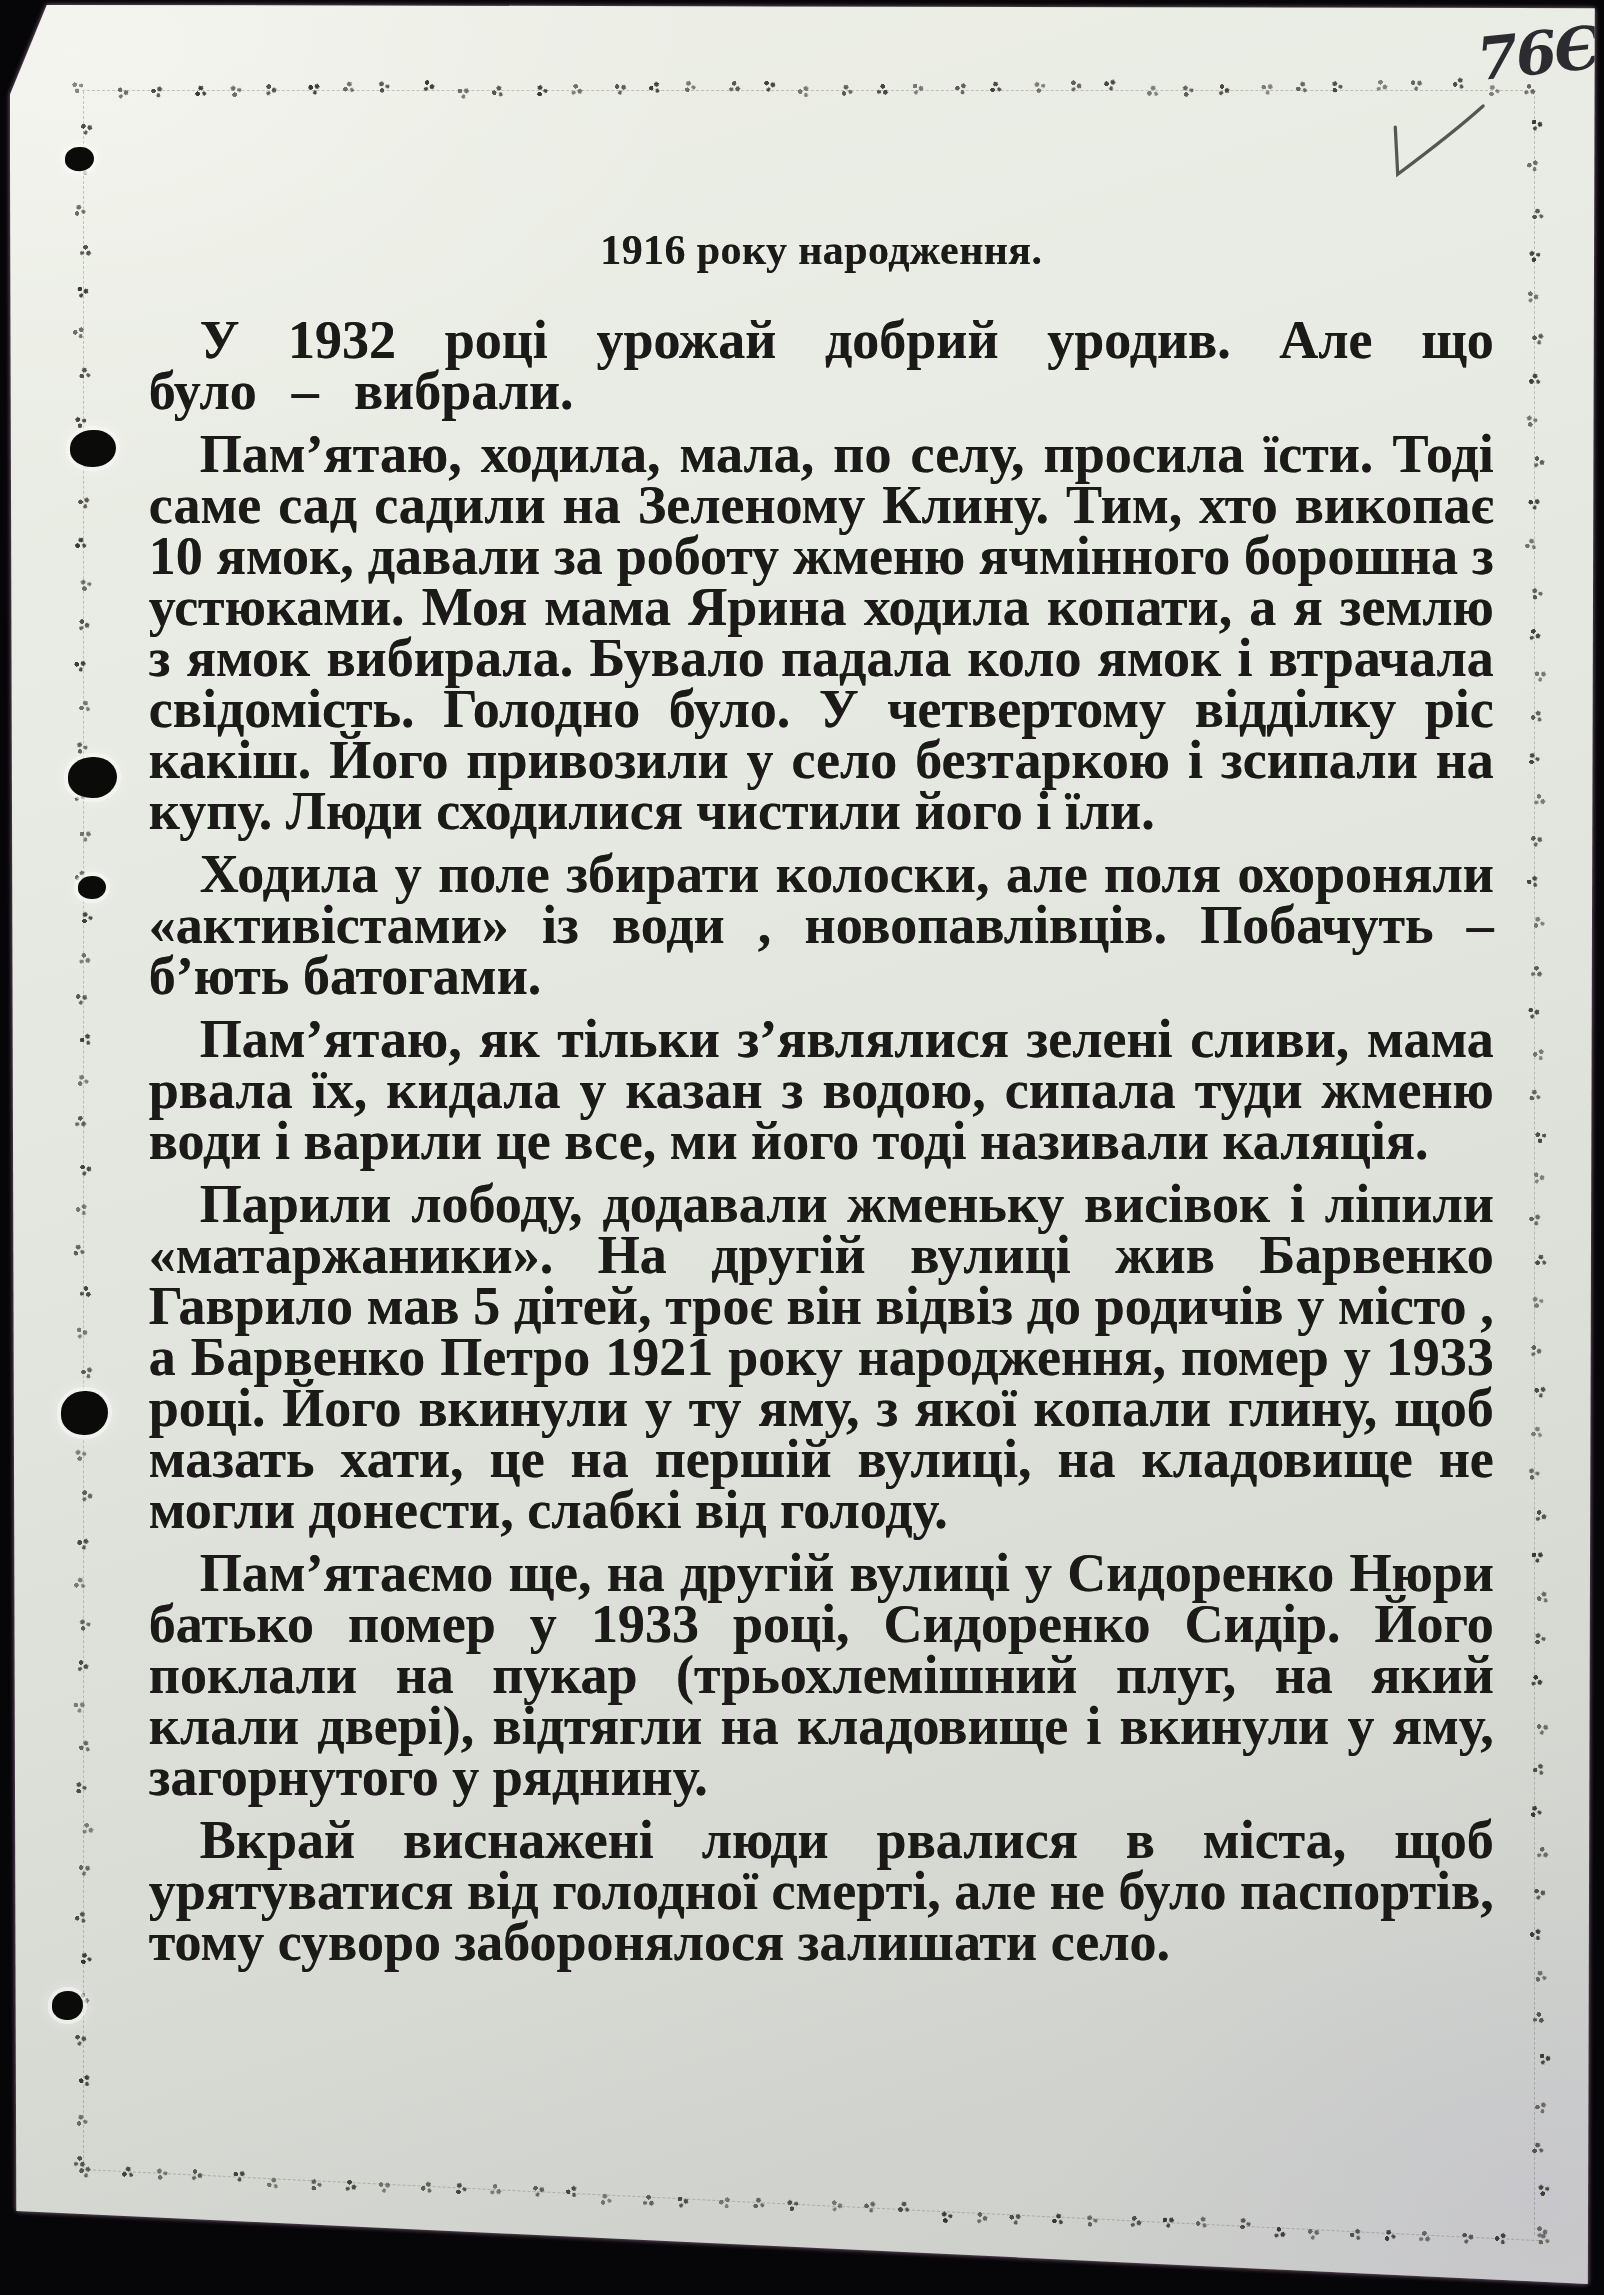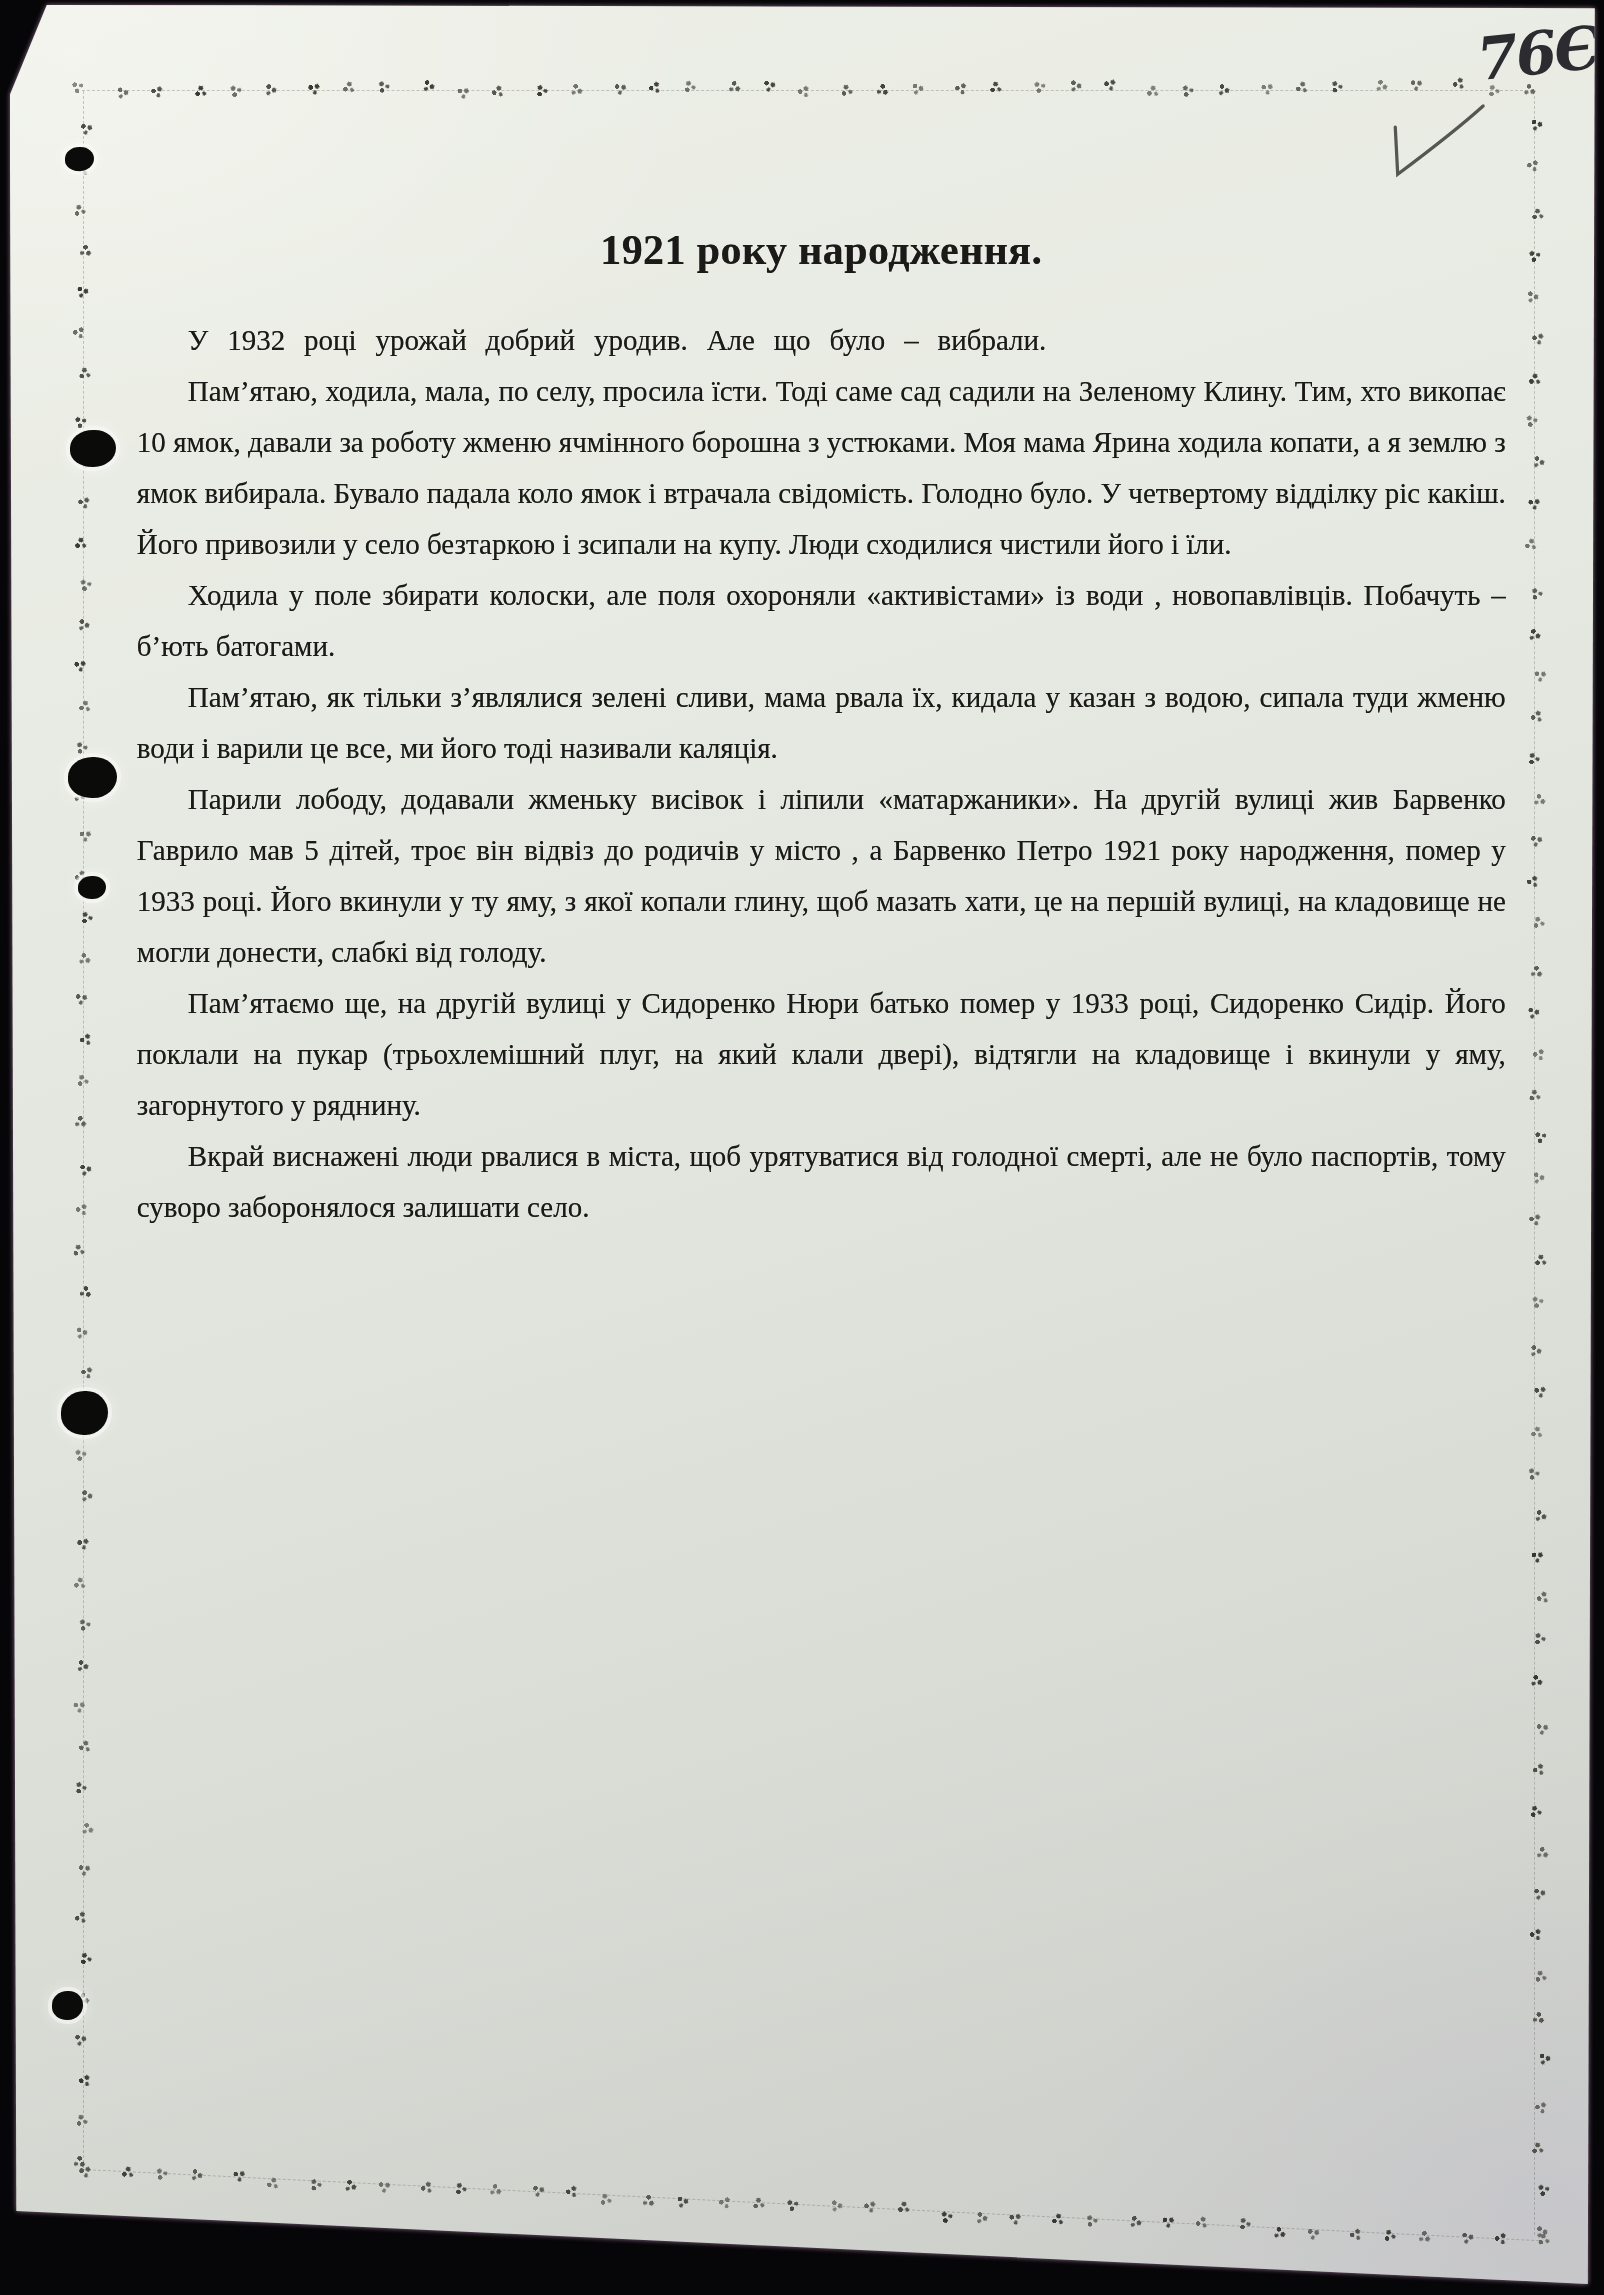--- a/index.html
+++ b/index.html
@@ -53,21 +53,21 @@
   .content{
     position:absolute;left:127px;top:163px;width:1369px;
     color:#1b1a18;
     text-shadow:0 0 0.5px rgba(27,26,24,0.65);
   }
   .doc-title{
     text-align:center;font-weight:bold;font-size:42px;line-height:55px;
     letter-spacing:0.4px;margin:0 0 37px 0;
   }
   .content p{
-    margin:0;font-weight:normal;font-size:29px;line-height:51px;
+    margin:12px;font-weight:bold;font-size:54px;line-height:51px;
     text-align:justify;text-indent:51px;letter-spacing:0px;
   }
   .content p.stretch{word-spacing:0.40em;}
 </style>
 </head>
 <body>
 
 <div class="paper-wrap">
   <div class="paper">
 
@@ -266,21 +266,21 @@
     <div class="hole" style="left:42px;top:1986px;width:31px;height:29px;"></div>
 
     <div class="hand-number">76Є</div>
     <svg class="checkmark" viewBox="0 0 150 120">
       <path d="M20 38 L23 96 C 55 72, 95 42, 128 12" fill="none" stroke="#3c3c38" stroke-width="4" stroke-linecap="round" opacity="0.85"></path>
     </svg>
 
     <div class="content">
       <h1 class="doc-title">
         <br>
-        <span>1921 року народження.</span>
+        <span>1916 року народження.</span>
       </h1>
       <p class="stretch">У 1932 році урожай добрий уродив. Але що було – вибрали.</p>
       <p>Пам’ятаю, ходила, мала, по селу, просила їсти. Тоді саме сад садили на Зеленому Клину. Тим, хто викопає 10 ямок, давали за роботу жменю ячмінного борошна з устюками. Моя мама Ярина ходила копати, а я землю з ямок вибирала. Бувало падала коло ямок і втрачала свідомість. Голодно було. У четвертому відділку ріс какіш. Його привозили у село безтаркою і зсипали на купу. Люди сходилися чистили його і їли.</p>
       <p>Ходила у поле збирати колоски, але поля охороняли «активістами» із води , новопавлівців. Побачуть – б’ють батогами.</p>
       <p>Пам’ятаю, як тільки з’являлися зелені сливи, мама рвала їх, кидала у казан з водою, сипала туди жменю води і варили це все, ми його тоді називали каляція.</p>
       <p>Парили лободу, додавали жменьку висівок і ліпили «матаржаники». На другій вулиці жив Барвенко Гаврило мав 5 дітей, троє він відвіз до родичів у місто , а Барвенко Петро 1921 року народження, помер у 1933 році. Його вкинули у ту яму, з якої копали глину, щоб мазать хати, це на першій вулиці, на кладовище не могли донести, слабкі від голоду.</p>
       <p>Пам’ятаємо ще, на другій вулиці у Сидоренко Нюри батько помер у 1933 році, Сидоренко Сидір. Його поклали на пукар (трьохлемішний плуг, на який клали двері), відтягли на кладовище і вкинули у яму, загорнутого у ряднину.</p>
       <p>Вкрай виснажені люди рвалися в міста, щоб урятуватися від голодної смерті, але не було паспортів, тому суворо заборонялося залишати село.</p>
     </div>
 

